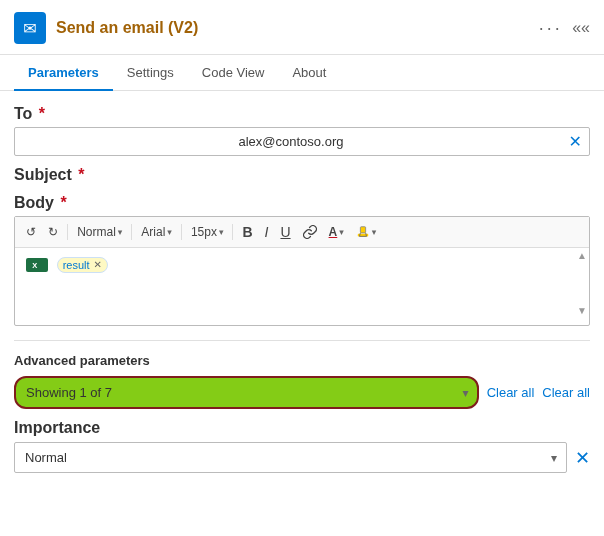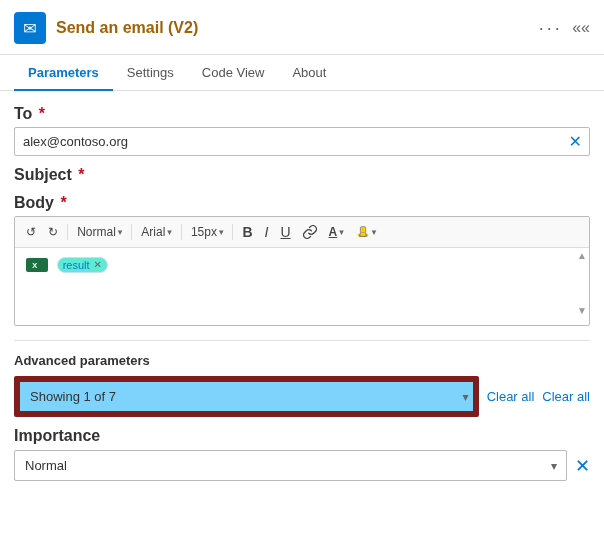--- a/index.html
+++ b/index.html
@@ -110,20 +110,21 @@
       align-items: center;
     }
     .field-input {
       width: 100%;
       padding: 6px 30px 6px 8px;
       border: 1px solid #bbb;
       border-radius: 2px;
       font-size: 13px;
       color: #333;
       outline: none;
+      text-align: center;
     }
     .clear-x-btn {
       position: absolute;
       right: 8px;
       color: #0078d4;
       font-size: 16px;
       cursor: pointer;
       line-height: 1;
     }
 
@@ -184,21 +185,21 @@
       color: white;
       font-size: 11px;
       padding: 1px 4px;
       border-radius: 2px;
       margin: 0 3px;
       vertical-align: middle;
     }
     .result-badge {
       display: inline-flex;
       align-items: center;
-      background: #5eead4;
+      background: #fef9c3;
       border: 1px solid #cce0f5;
       color: #0078d4;
       font-size: 11px;
       padding: 1px 5px;
       border-radius: 10px;
       margin: 0 2px;
       vertical-align: middle;
       gap: 4px;
     }
     .result-x {
@@ -246,26 +247,26 @@
       gap: 8px;
       margin-bottom: 10px;
     }
     .dropdown-wrapper {
       flex: 1;
       position: relative;
     }
     .dropdown-select {
       width: 100%;
       padding: 7px 30px 7px 10px;
-      border: 6px solid #7f1d1d;
-      border-radius: 2px;
+      border: 2px solid #7f1d1d;
+      border-radius: 12px;
       font-size: 13px;
       color: #333;
       appearance: none;
-      background: #7dd3fc;
+      background: #84cc16;
       cursor: pointer;
     }
     .dropdown-arrow {
       position: absolute;
       right: 10px;
       top: 50%;
       transform: translateY(-50%);
       color: #666;
       pointer-events: none;
       font-size: 12px;

